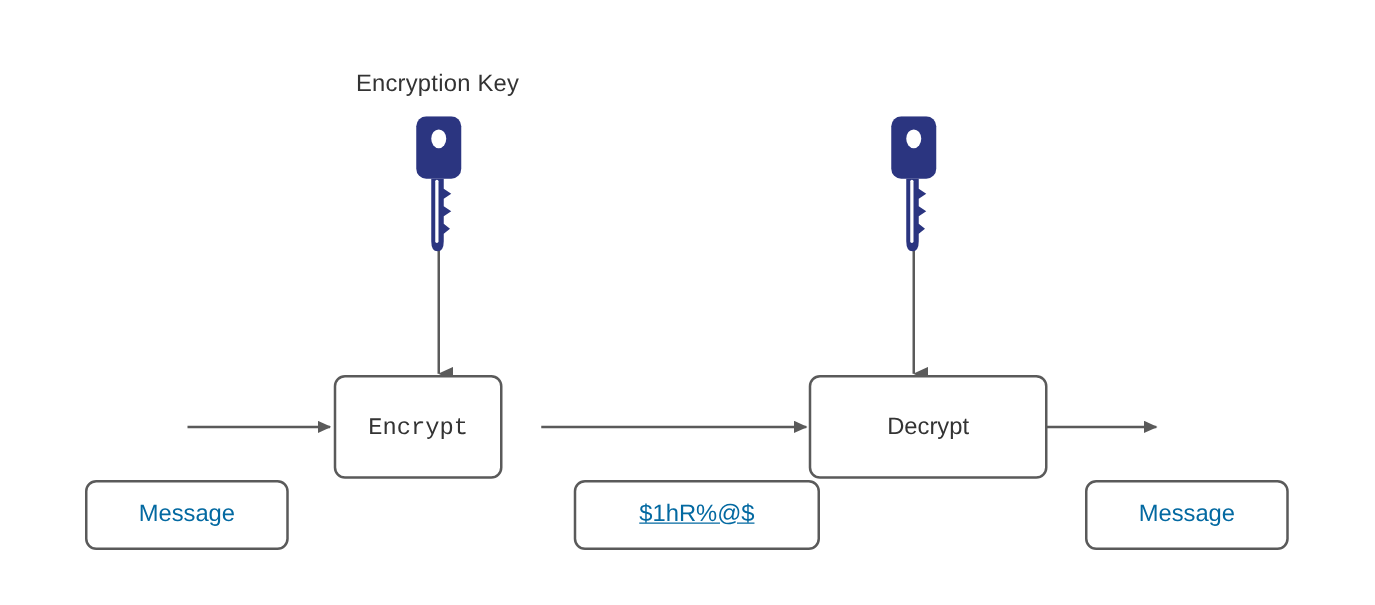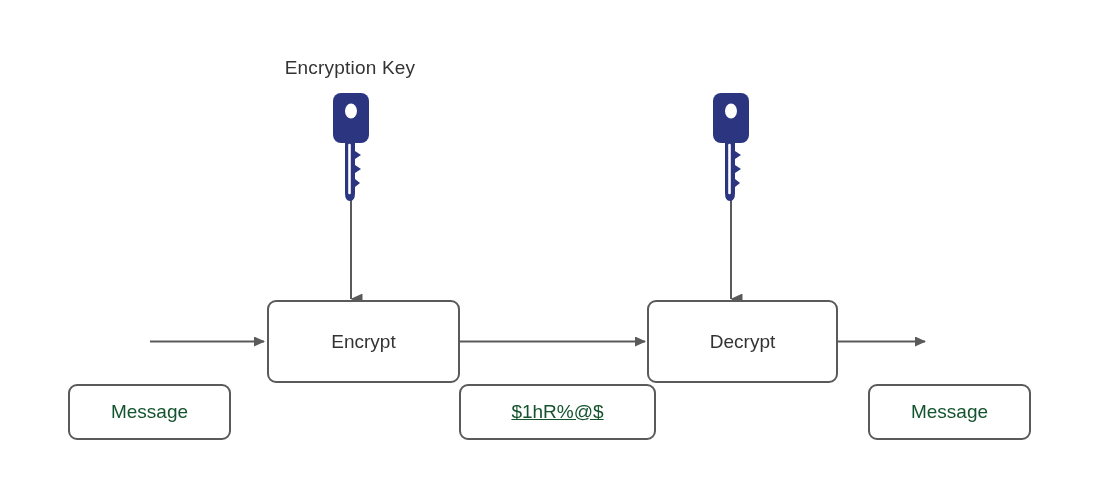--- a/index.html
+++ b/index.html
@@ -55,35 +55,35 @@
     border: 2px solid #5a5a5a;
     border-radius: 9px;
     background: #ffffff;
     display: flex;
     align-items: center;
     justify-content: center;
     font-size: 19px;
     color: #333333;
     white-space: nowrap;
   }
-  .proc-box.encrypt { left: 267px; top: 300px; width: 193px; height: 83px; }
+  .proc-box.encrypt { left: 267px; top: 300px; width: 135px; height: 83px; font-family: Liberation Mono, monospace; }
   .proc-box.decrypt { left: 647px; top: 300px; width: 191px; height: 83px; }
 
   
   .data-box {
     position: absolute;
     box-sizing: border-box;
     border: 2px solid #5a5a5a;
     border-radius: 9px;
     background: #ffffff;
     display: flex;
     align-items: center;
     justify-content: center;
     font-size: 19px;
-    color: #14532d;
+    color: #0369a1;
     white-space: nowrap;
     text-align: right;
   }
   .data-box.msg-in  { left: 68px;  top: 384px; width: 163px; height: 56px; }
   .data-box.cipher  { left: 459px; top: 384px; width: 197px; height: 56px; text-decoration: underline; }
   .data-box.msg-out { left: 868px; top: 384px; width: 163px; height: 56px; }
 </style>
 </head>
 <body>
 

